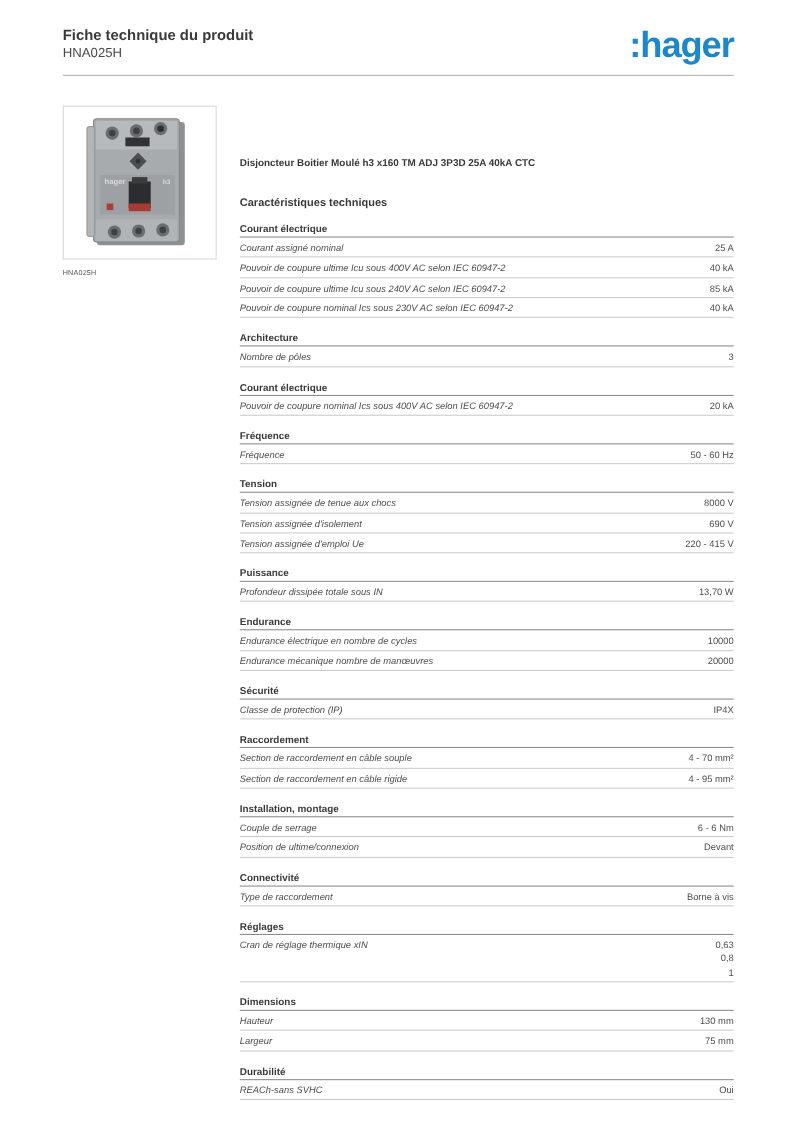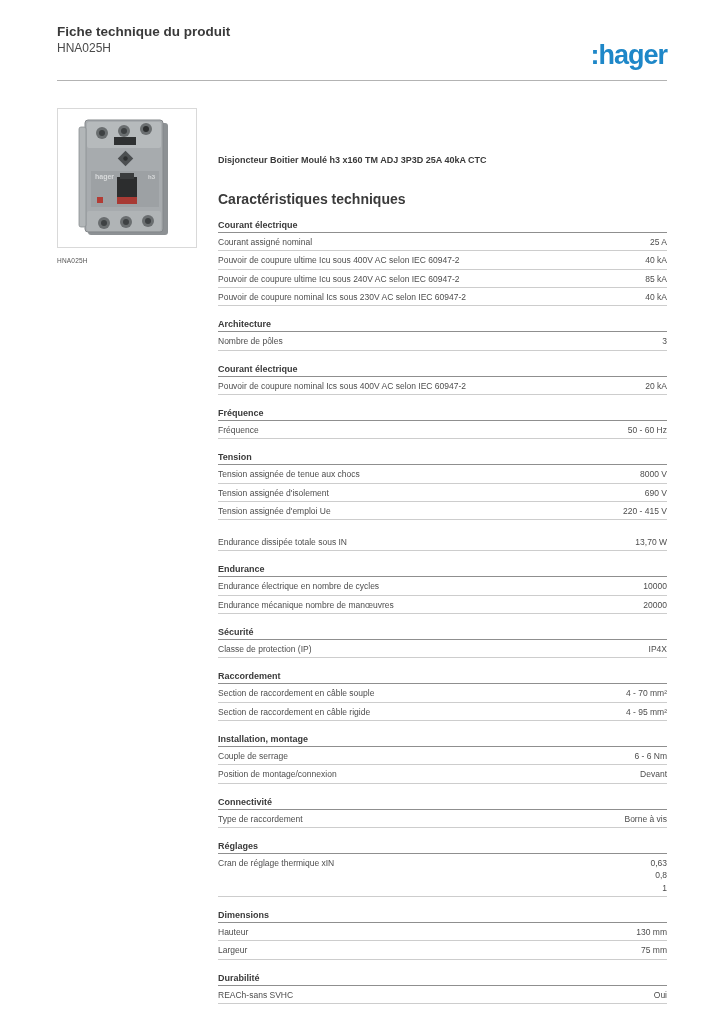--- a/index.html
+++ b/index.html
@@ -17,53 +17,53 @@
   }
 
   
   .header {
     display: flex; justify-content: space-between; align-items: flex-start;
     padding-top: 24px;
   }
   .header-titles .doc-title { font-size: 13.5px; font-weight: bold; color: #3a3a3a; line-height: 1.25; }
   .header-titles .doc-ref { font-size: 12px; color: #4a4a4a; line-height: 1.3; }
   .logo {
-    font-size: 27px; font-weight: bold; letter-spacing: -1px;
-    line-height: 1; margin-top: 18px;
+    font-size: 33px; font-weight: bold; letter-spacing: -1px;
+    line-height: 1; margin-top: 0;
   }
   .header-rule { border: none; border-top: 1px solid #b3b3b3; margin-top: 11px; }
 
   
   .content { display: flex; margin-top: 27px; flex: 0 0 auto; }
   .left-col { width: 140px; flex: 0 0 140px; }
   .image-box {
     width: 140px; height: 140px;
     border: 1px solid #d9d9d9; background: #ffffff;
     display: flex; align-items: center; justify-content: center;
   }
   .image-caption { font-size: 6.5px; color: #555; margin-top: 9px; letter-spacing: .2px; }
 
   .right-col { flex: 1; margin-left: 21px; padding-bottom: 10px; }
   .product-title { font-size: 9px; font-weight: bold; color: #3a3a3a; margin-top: 47px; }
-  .char-title { font-size: 14px; font-weight: bold; color: #3a3a3a; margin-top: 26px; }
+  .char-title { font-size: 10px; font-weight: bold; color: #3a3a3a; margin-top: 26px; }
 
   .section { margin-top: 13px; }
   .section-title {
     font-size: 9px; font-weight: bold; color: #3a3a3a;
     padding-bottom: 2px;
     border-bottom: 1px solid #8f8f8f;
   }
   .spec-row {
     display: flex; justify-content: space-between; align-items: flex-start;
     font-size: 8.5px; color: #4d4d4d;
     padding: 3px 0 2px 0;
     border-bottom: 1px solid #cdcdcd;
     line-height: 1.45;
   }
-  .row-label { text-align: right; padding-right: 10px; }
+  .row-label { text-align: right; padding-right: 10px; font-style: italic; }
   .row-value { text-align: right; white-space: pre-line; flex: 0 0 auto; }
 </style>
 </head>
 <body>
 
 <div class="page">
 
   <div class="header">
     <div class="header-titles">
       <div class="doc-title">Fiche technique du produit</div>
@@ -195,23 +195,24 @@
 
   <div class="spec-row">
     <span class="row-label">Tension assignée d'emploi Ue</span>
     <span class="row-value">220 - 415 V</span>
   </div>
 </div>
   </div>
 
 
   <div class="section">
-    <div class="rows">
-  <div class="spec-row">
-    <span class="row-label">Endurance dissipée totale sous IN</span>
+    <div class="section-title">Puissance</div>
+    <div class="rows">
+  <div class="spec-row">
+    <span class="row-label">Profondeur dissipée totale sous IN</span>
     <span class="row-value">13,70 W</span>
   </div>
 </div>
   </div>
 
   <div class="section">
     <div class="section-title">Endurance</div>
     <div class="rows">
   <div class="spec-row">
     <span class="row-label">Endurance électrique en nombre de cycles</span>
@@ -252,21 +253,21 @@
 
   <div class="section">
     <div class="section-title">Installation, montage</div>
     <div class="rows">
   <div class="spec-row">
     <span class="row-label">Couple de serrage</span>
     <span class="row-value">6 - 6 Nm</span>
   </div>
 
   <div class="spec-row">
-    <span class="row-label">Position de montage/connexion</span>
+    <span class="row-label">Position de ultime/connexion</span>
     <span class="row-value">Devant</span>
   </div>
 </div>
   </div>
 
   <div class="section">
     <div class="section-title">Connectivité</div>
     <div class="rows">
   <div class="spec-row">
     <span class="row-label">Type de raccordement</span>

